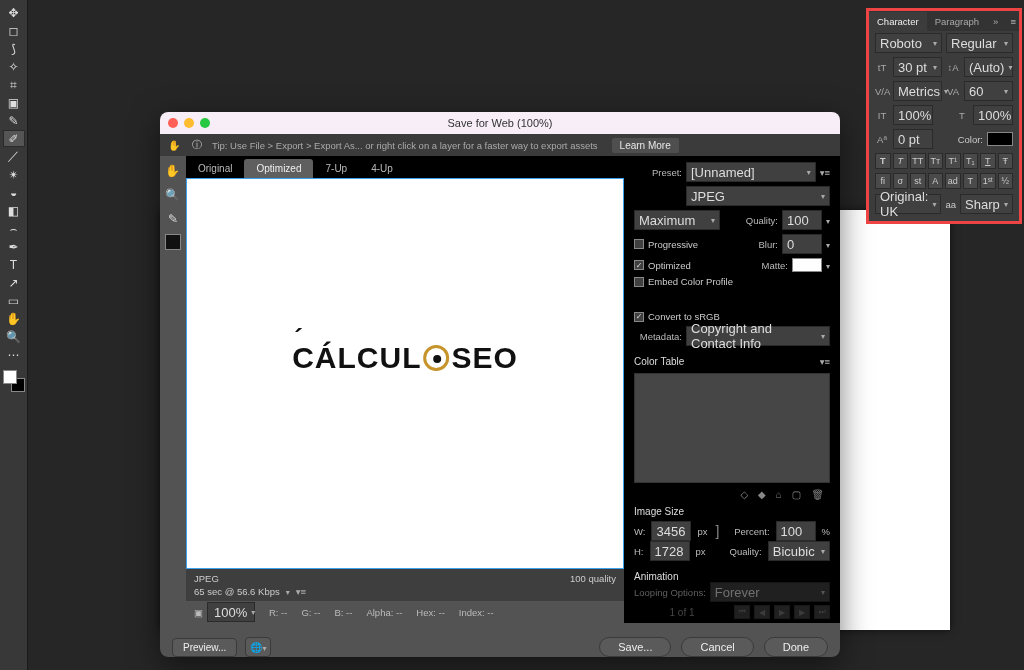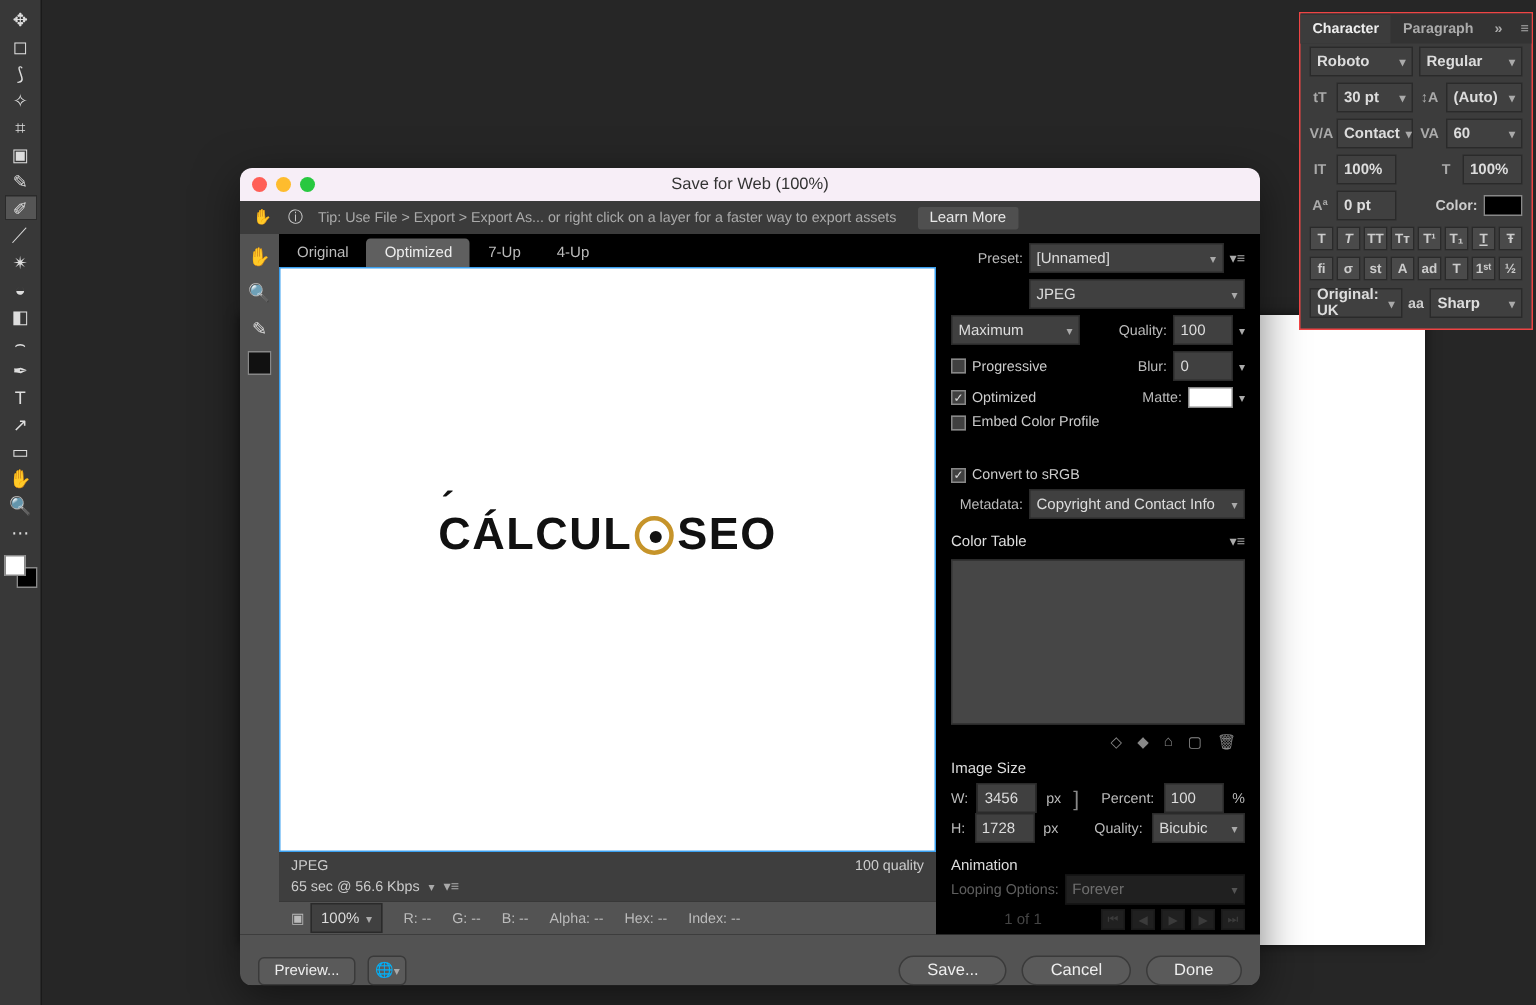--- a/index.html
+++ b/index.html
@@ -70,21 +70,21 @@
 
 .info-row { height:22px; background:#535353; display:flex; align-items:center; gap:14px; padding:0 8px; color:#bbb; font-size:9.5px;}
 .info-row .zoom { display:flex; gap:4px; align-items:center;}
 .info-row .sel { background:#404040; border:1px solid #2a2a2a; padding:1px 6px; display:flex; align-items:center; gap:4px;}
 
 
 .settings { width: 210px; padding: 6px 10px 0 4px; display:flex; flex-direction:column; gap:4px; color:#ccc;}
 .settings .row { display:flex; align-items:center; gap:4px; font-size:9.5px;}
 .settings .lbl { width:48px; text-align:right; color:#bbb;}
 .settings .lblsm { color:#bbb;}
-.sel, .nfield { background:#404040; border:1px solid #2a2a2a; color:#ddd; height:20px; font-size:10px; padding:0 4px; display:flex; align-items:center; justify-content:space-between; gap:4px;}
+.sel, .nfield { background:#404040; border:1px solid #2a2a2a; color:#ddd; height:20px; font-size:13px; padding:0 4px; display:flex; align-items:center; justify-content:space-between; gap:4px;}
 .sel .car{ font-size:8px; color:#aaa;}
 .nfield { width:40px; justify-content:flex-start;}
 .chk { width:10px; height:10px; border:1px solid #888; background:#404040; display:inline-flex; align-items:center; justify-content:center; font-size:8px;}
 .chk.on::after{content:"✓"; color:#ddd; font-size:8px;}
 .swatch { width:30px; height:14px; background:#fff; border:1px solid #888;}
 .section-hdr { font-size:10px; color:#ddd; margin-top:2px;}
 .colortable { height:110px; background:#464646; border:1px solid #333; margin:2px 0;}
 .ct-icons { display:flex; justify-content:flex-end; gap:10px; color:#888; font-size:10px; padding-right:6px;}
 .imgsize .row { gap:6px;}
 .anim { margin-top:4px;}
@@ -96,21 +96,21 @@
 .dialog-footer { height:34px; background:#535353; display:flex; align-items:flex-end; padding:0 12px; gap:10px;}
 .dialog-footer .left { display:flex; gap:8px; align-items:center;}
 .dialog-footer .spacer { flex:1;}
 .btn { background:#5a5a5a; border:1px solid #3a3a3a; color:#eee; padding:3px 18px; border-radius:10px; font-size:11px;}
 .btn.small { padding:3px 10px; border-radius:4px; font-size:10px;}
 .iconbtn { width:26px; height:20px; border:1px solid #3a3a3a; background:#5a5a5a; border-radius:4px; display:flex; align-items:center; justify-content:center;}
 
 
 .charpanel {
   position: absolute; right: 2px; top: 8px; width: 156px; background: #3c3c3c;
-  border:1px solid #ef4444; font-size:9.5px; color:#ccc; padding-bottom:4px;font-weight:bold;
+  border:3px solid #ef4444; font-size:9.5px; color:#ccc; padding-bottom:4px;
 }
 .charpanel .hdr { display:flex; height:20px; align-items:center; background:#333;}
 .charpanel .hdr .tab{ padding:4px 8px; color:#aaa;}
 .charpanel .hdr .tab.act{ background:#3c3c3c; color:#eee;}
 .charpanel .hdr .menu{ margin-left:auto; padding:0 6px; color:#aaa;}
 .charpanel .r{ display:flex; align-items:center; gap:4px; padding:2px 6px;}
 .charpanel .r .ic{ width:14px; text-align:center; color:#aaa;}
 .charpanel .sel{ flex:1;}
 .charpanel .btnrow{ display:flex; gap:2px; padding:2px 6px;}
 .charpanel .btnrow .b{ width:16px; height:16px; border:1px solid #2a2a2a; background:#4a4a4a; display:flex; align-items:center; justify-content:center; font-size:9px;}
@@ -379,21 +379,21 @@
       </div>
     <span class="ic">↕A</span>
     <div class="sel" style="width:48px">
         <span>(Auto)</span>
         <span class="car"></span>
       </div>
   </div>
   <div class="r">
     <span class="ic">V/A</span>
     <div class="sel" style="width:48px">
-        <span>Contact</span>
+        <span>Metrics</span>
         <span class="car"></span>
       </div>
     <span class="ic">VA</span>
     <div class="sel" style="width:48px">
         <span>60</span>
         <span class="car"></span>
       </div>
   </div>
   <div class="r">
     <span class="ic">IT</span>

